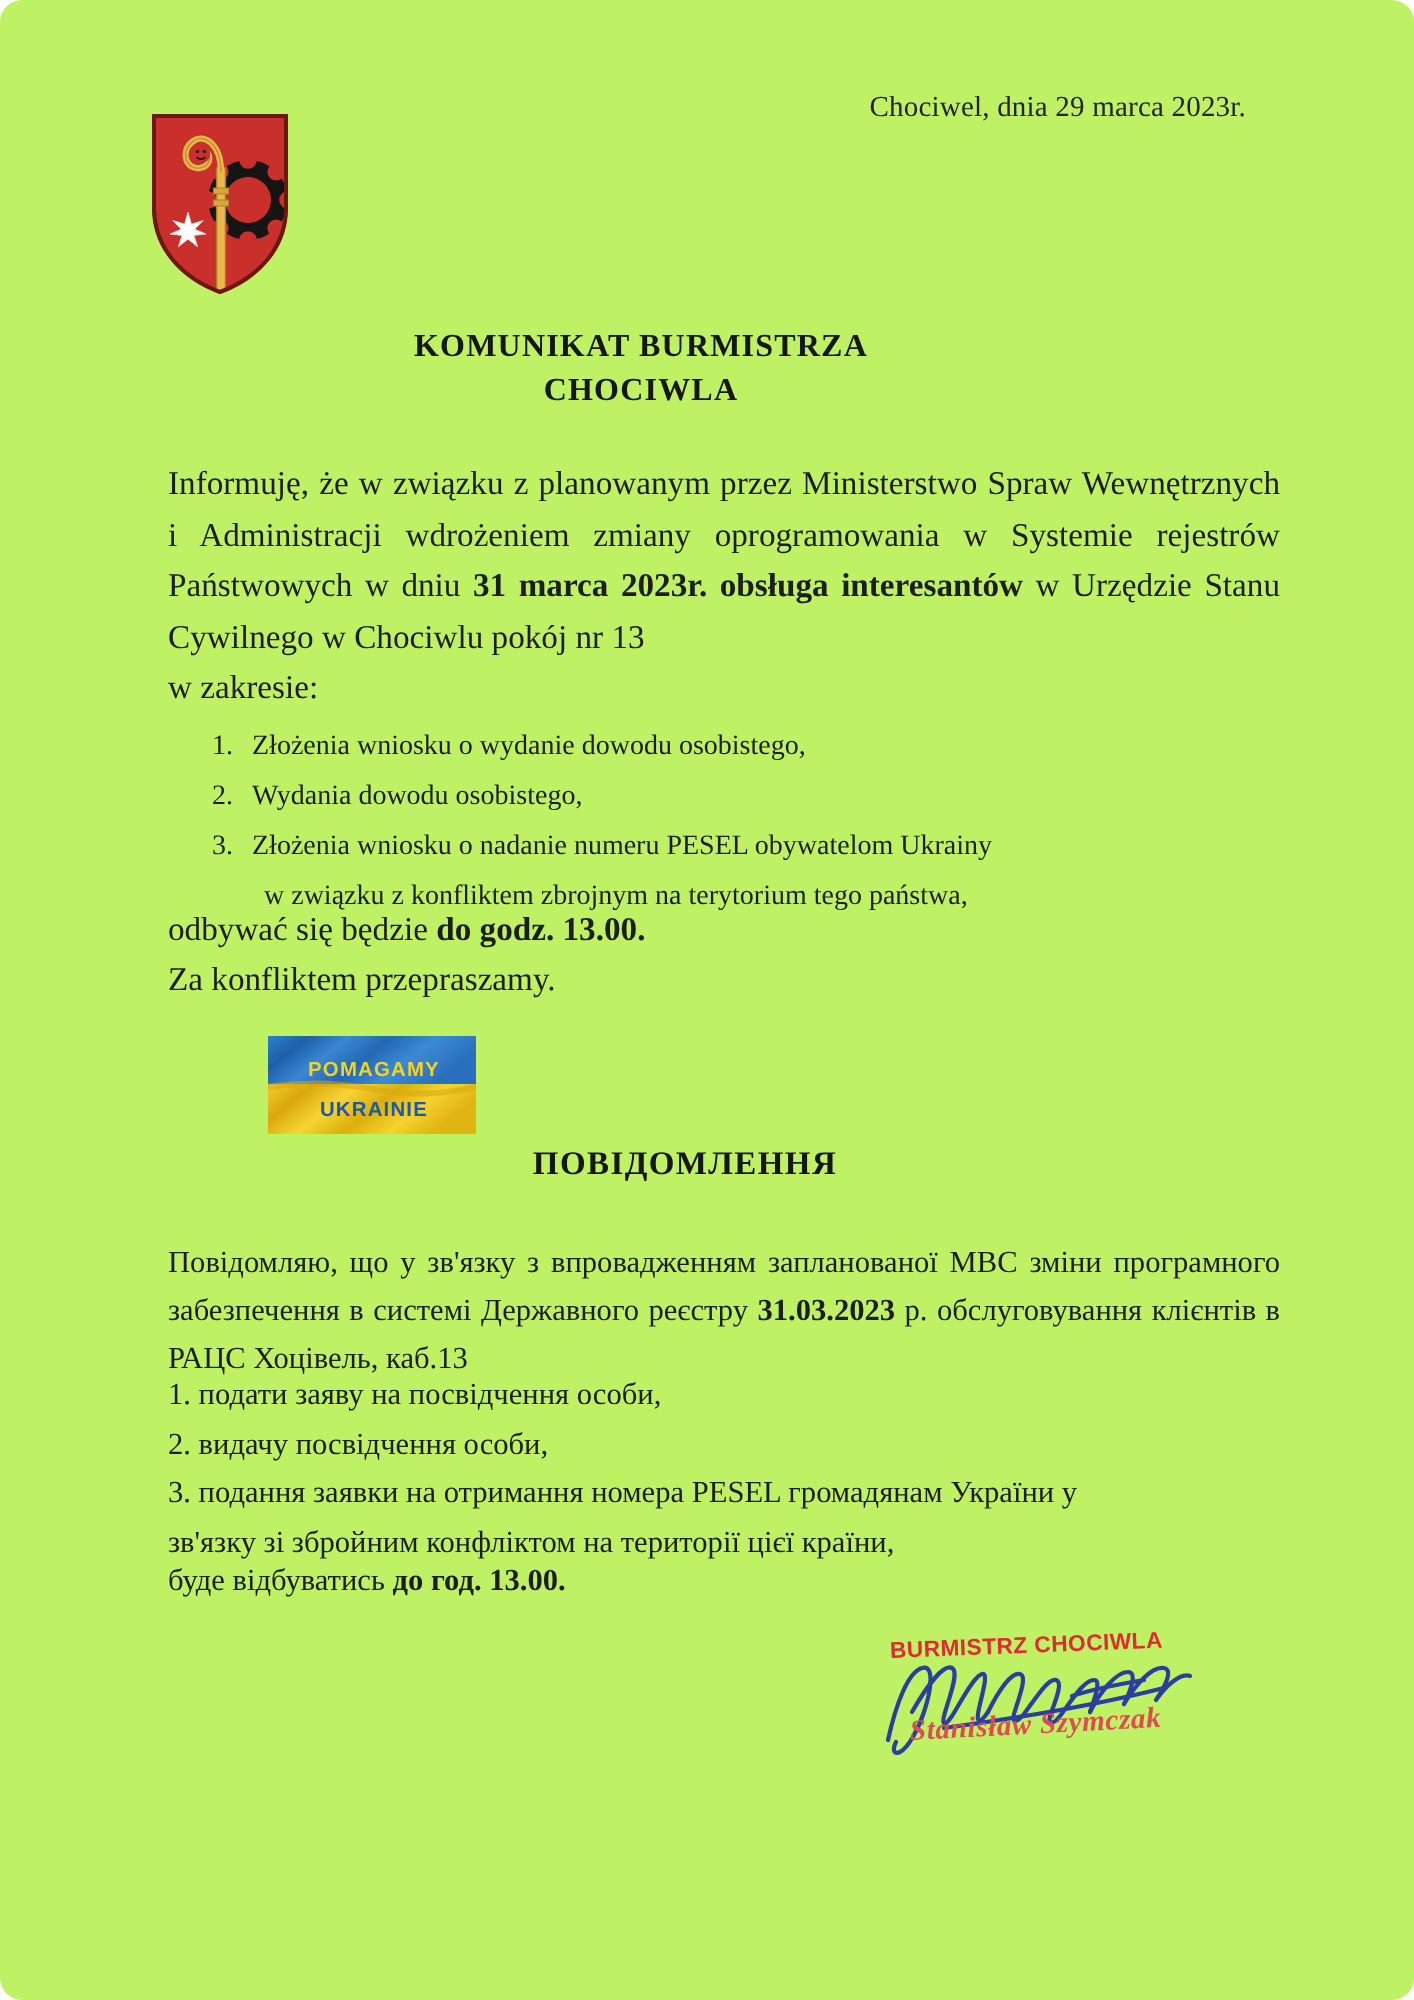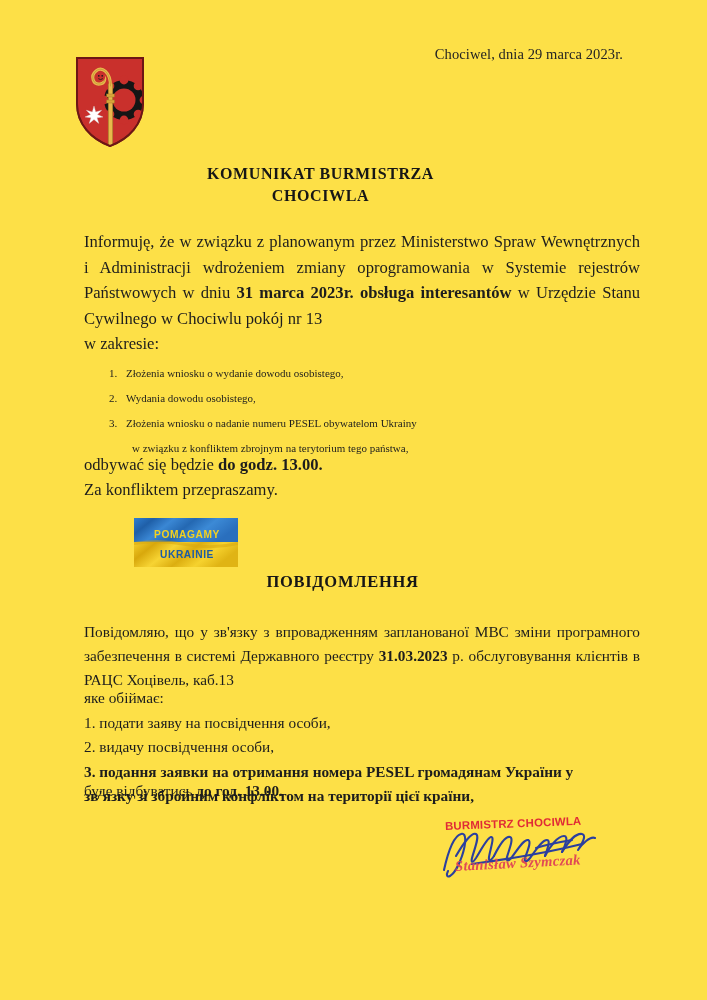--- a/index.html
+++ b/index.html
@@ -12,21 +12,22 @@
     height: 1000px;
     position: relative;
     font-family: "Liberation Serif", "DejaVu Serif", serif;
     color: #1a1a1a;
     overflow: hidden;
   }
 
   .page {
     position: absolute;
     inset: 0;
-    background: #fde047;
+    background: #bef264;
+    border-radius: 11px;
   }
 
   
   .date-line {
     position: absolute;
     top: 46px;
     right: 84px;
     font-size: 14.5px;
     letter-spacing: 0.1px;
     color: #232323;
@@ -82,21 +83,21 @@
     text-justify: inter-word;
     color: #1d1d1d;
   }
   .body-pl .nojust { text-align: left; }
 
   .list-pl {
     position: absolute;
     left: 84px;
     top: 361px;
     width: 556px;
-    font-size: 11px;
+    font-size: 14px;
     line-height: 25px;
     color: #1d1d1d;
   }
   .list-pl ol {
     margin: 0;
     padding-left: 36px;
     list-style-position: outside;
   }
   .list-pl ol li {
     padding-left: 6px;
@@ -130,21 +131,21 @@
   .list-ua {
     position: absolute;
     left: 84px;
     top: 686px;
     width: 560px;
     font-size: 15.3px;
     line-height: 24.5px;
     color: #1d1d1d;
   }
   .list-ua .row { white-space: nowrap; }
-  .list-ua .wrap { white-space: normal; font-weight: bold; }
+  .list-ua .wrap { white-space: normal; }
 
   .tail-ua {
     position: absolute;
     left: 84px;
     top: 779px;
     width: 560px;
     font-size: 15.3px;
     line-height: 24px;
     color: #1d1d1d;
   }
@@ -306,21 +307,20 @@
     </svg>
   </div>
 
   <div class="heading-ua">ПОВІДОМЛЕННЯ</div>
 
   <div class="body-ua">
     <span>Повідомляю, що у зв'язку з впровадженням запланованої МВС зміни програмного забезпечення  в системі Державного реєстру  </span><b>31.03.2023</b><span> р. обслуговування клієнтів в РАЦС Хоцівель, каб.13</span>
   </div>
 
   <div class="list-ua">
-    <div class="row"> яке обіймає:</div>
     <div class="row">1. подати заяву на посвідчення особи,</div>
     <div class="row">2. видачу посвідчення особи,</div>
     <div class="wrap">3. подання заявки на отримання номера PESEL громадянам України у</div>
     <div class="wrap">зв'язку зі збройним конфліктом на території цієї країни,</div>
   </div>
 
   <div class="tail-ua">
     <span>буде відбуватись </span><b>до год. 13.00.</b>
   </div>
 

